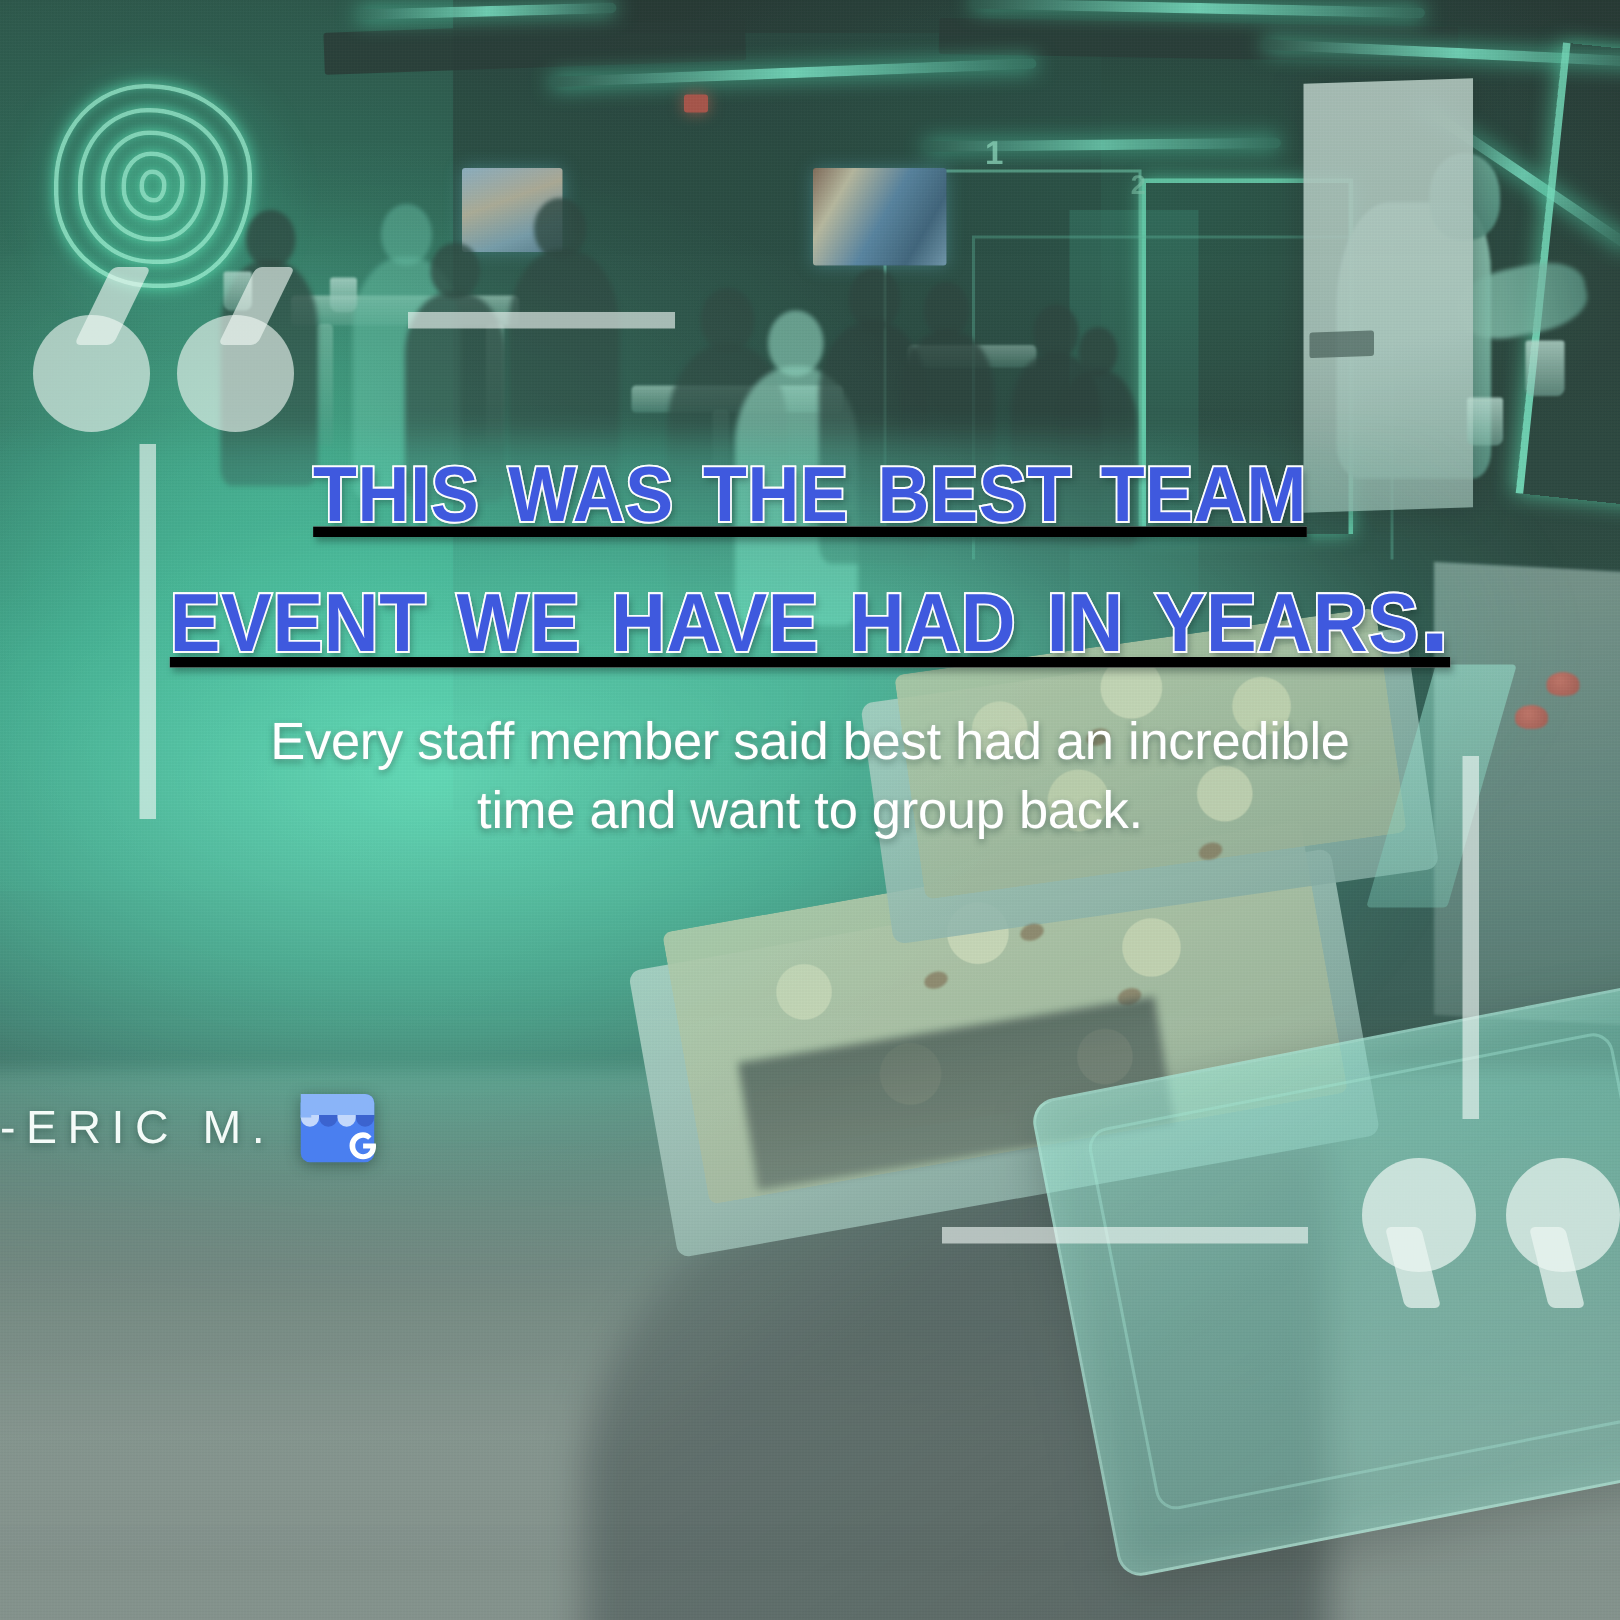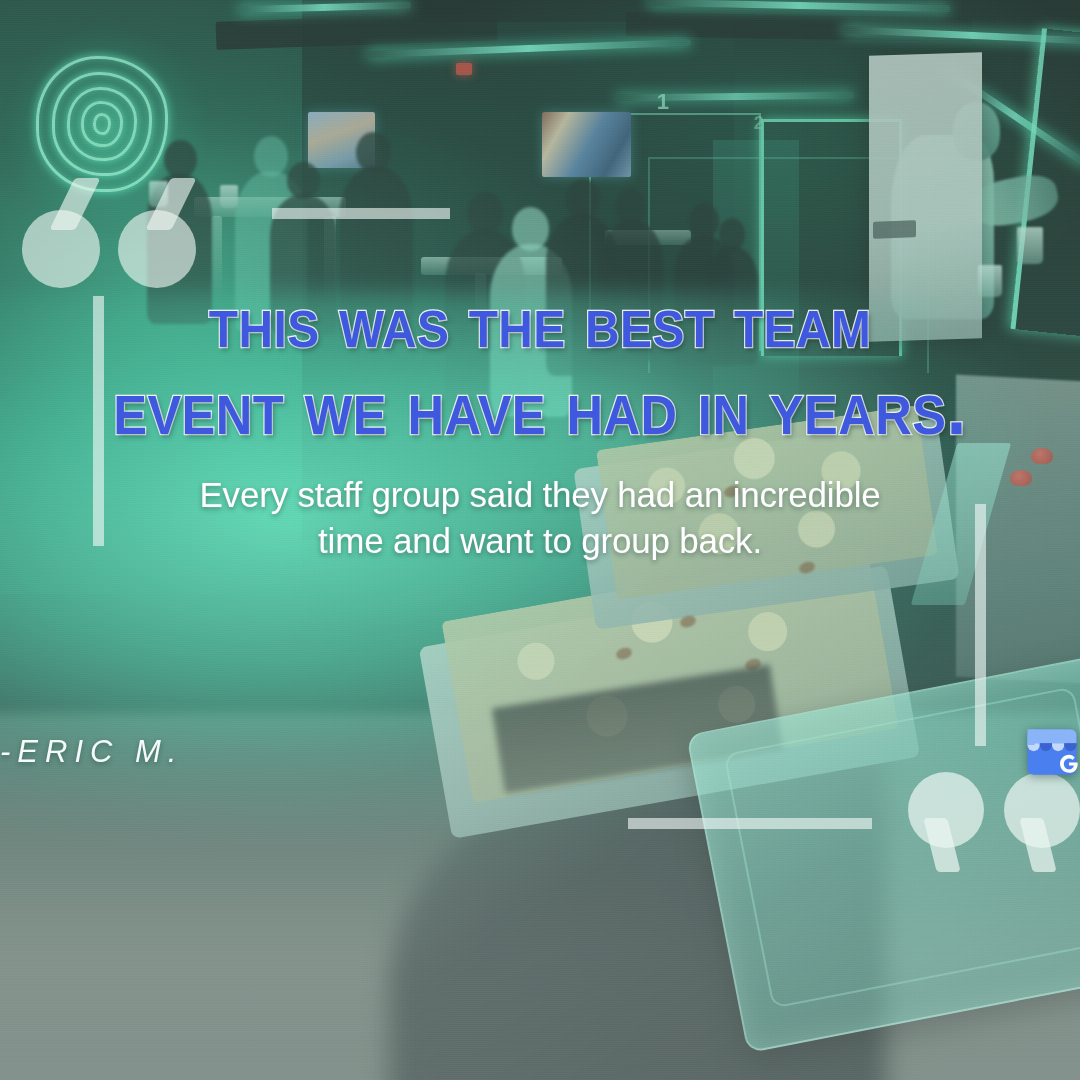--- a/index.html
+++ b/index.html
@@ -439,20 +439,21 @@
   #rule-top    { left: 272px; top: 208px; width: 178px; }
   #rule-bottom { left: 628px; top: 818px; width: 244px; }
 
   
   #headline {
     position: absolute;
     left: 0; right: 0;
     top: 286px;
     text-align: center;
     padding: 0 40px;
+    text-decoration: underline;
   }
   #headline .hl {
     display: block;
     font-family: "Liberation Sans Narrow", "Liberation Sans", sans-serif;
     font-weight: 700;
     font-size: 74px;
     line-height: 0.98;
     letter-spacing: 0.5px;
     color: #3f59de;
     font-variant: small-caps;
@@ -482,23 +483,22 @@
   }
   #body-text p { margin: 0; }
 
   
   #attribution {
     position: absolute;
     left: 0; right: 0;
     top: 724px;
     display: flex;
     align-items: center;
-    justify-content: space-between;
+    justify-content: flex-start;
     gap: 14px;
-    font-style: italic;
   }
   #attribution .attr-name {
     color: #f4fbf8;
     font-family: "Liberation Sans", sans-serif;
     font-weight: 300;
     font-size: 31px;
     letter-spacing: 7px;
     text-shadow: 0 2px 5px rgba(20,50,42,0.4);
   }
   .gmb-icon {
@@ -635,21 +635,21 @@
     <div class="rule-v" id="rule-right"></div>
     <div class="rule-h" id="rule-top"></div>
     <div class="rule-h" id="rule-bottom"></div>
 
     <div id="headline">
       <span class="hl hl-1">This was the best team</span>
       <span class="hl hl-2">event we have had in years.</span>
     </div>
 
     <div id="body-text">
-      <p>Every staff group said they had an incredible</p>
+      <p>Every staff member said best had an incredible</p>
       <p>time and want to group back.</p>
     </div>
 
     <div id="attribution">
       <span class="attr-name">-ERIC M.</span>
       <span>
         <svg class="gmb-icon" viewBox="0 0 64 64" xmlns="http://www.w3.org/2000/svg" aria-hidden="true">
           <rect x="4" y="6" width="56" height="52" rx="7" fill="#4a7ff0"></rect>
           <path d="M4 13 a7 7 0 0 1 7 -7 h42 a7 7 0 0 1 7 7 v9 H4 z" fill="#8ab4f8"></path>
           <path d="M4 22 h14 v2 a7 7 0 0 1 -14 0 z" fill="#c3d8fb"></path>

